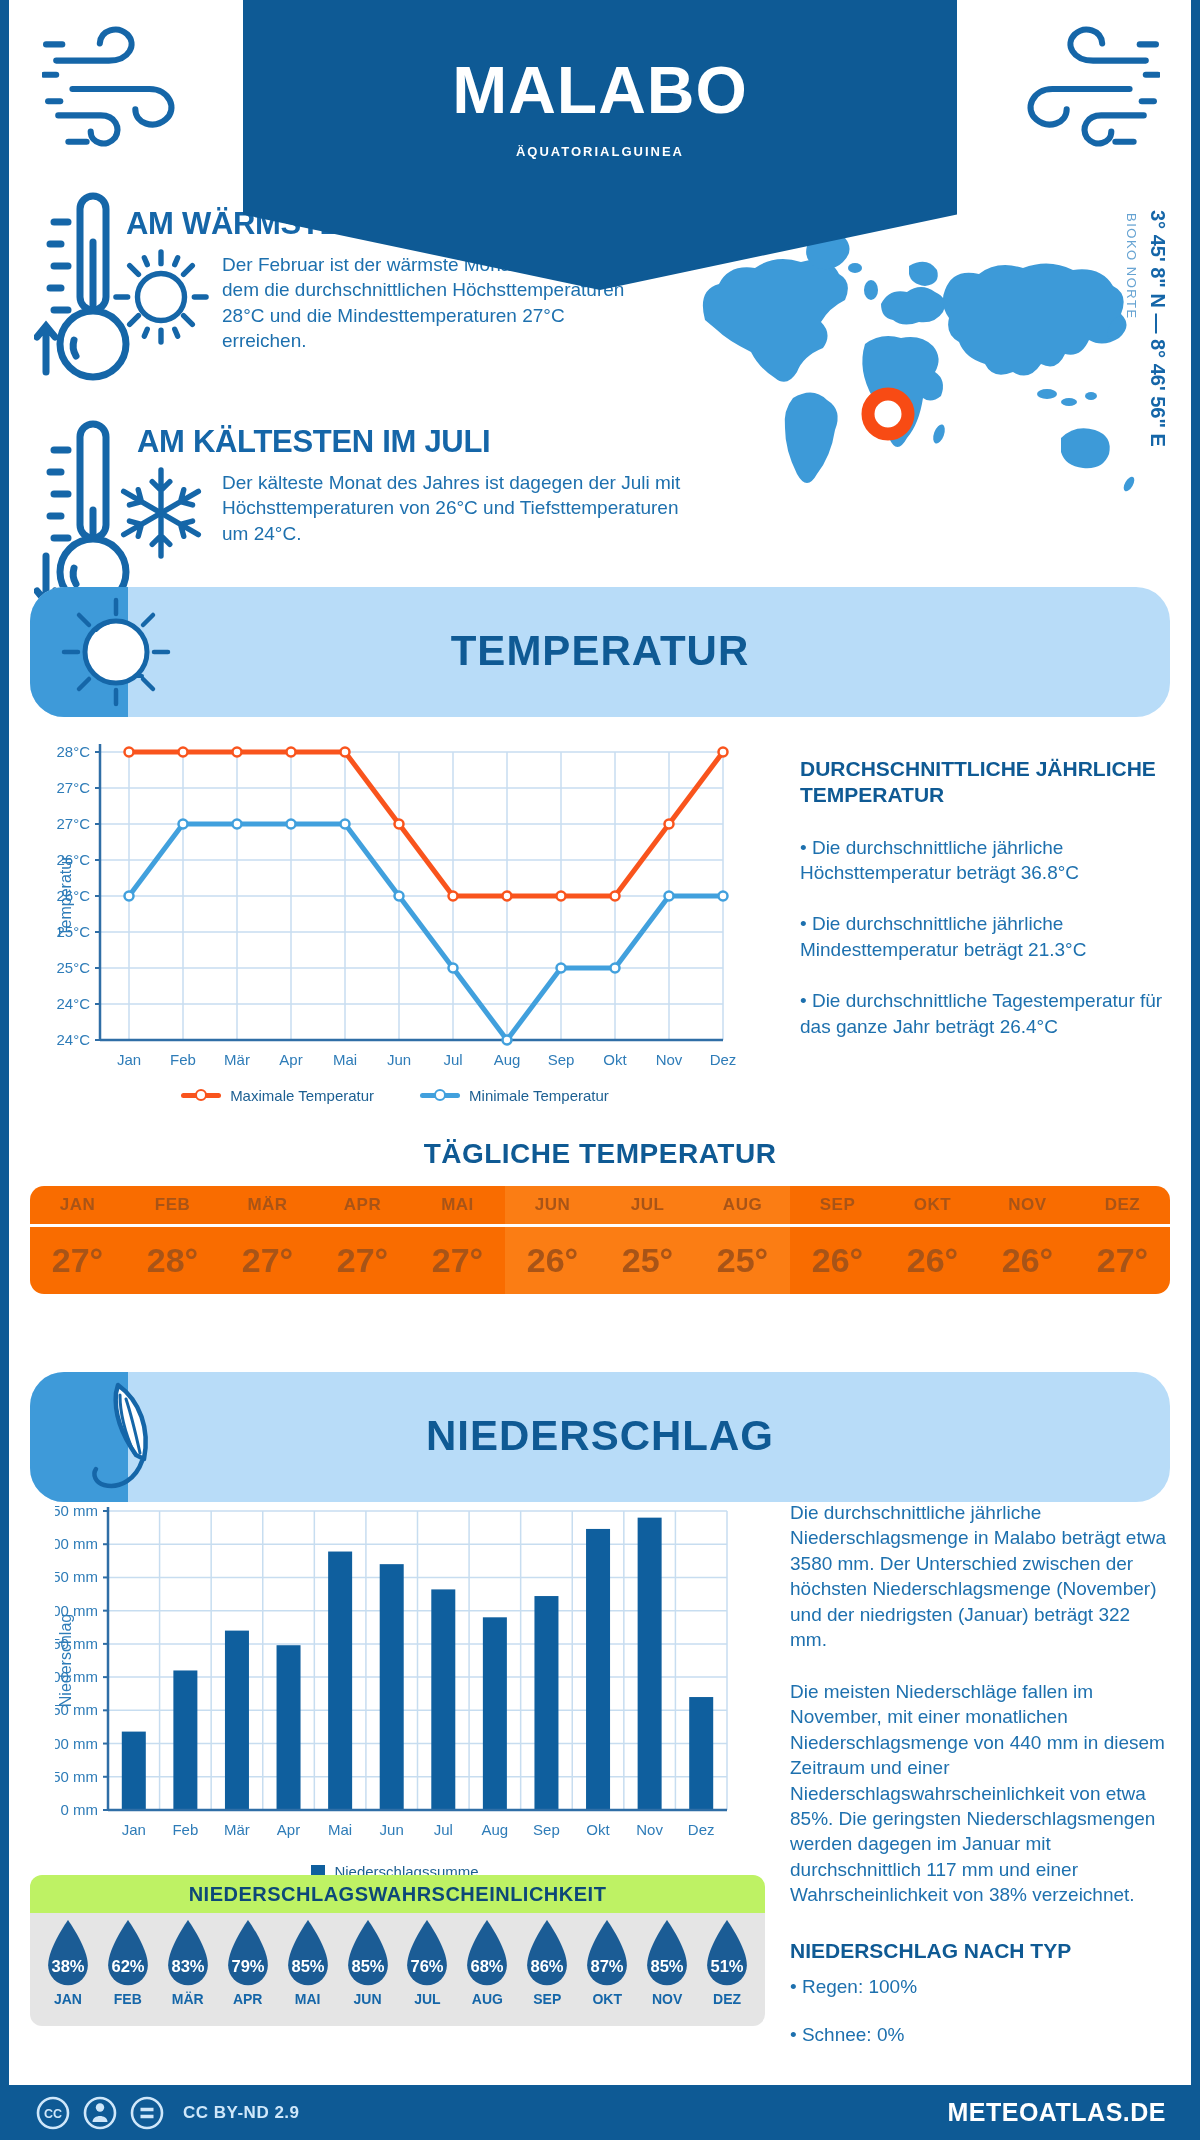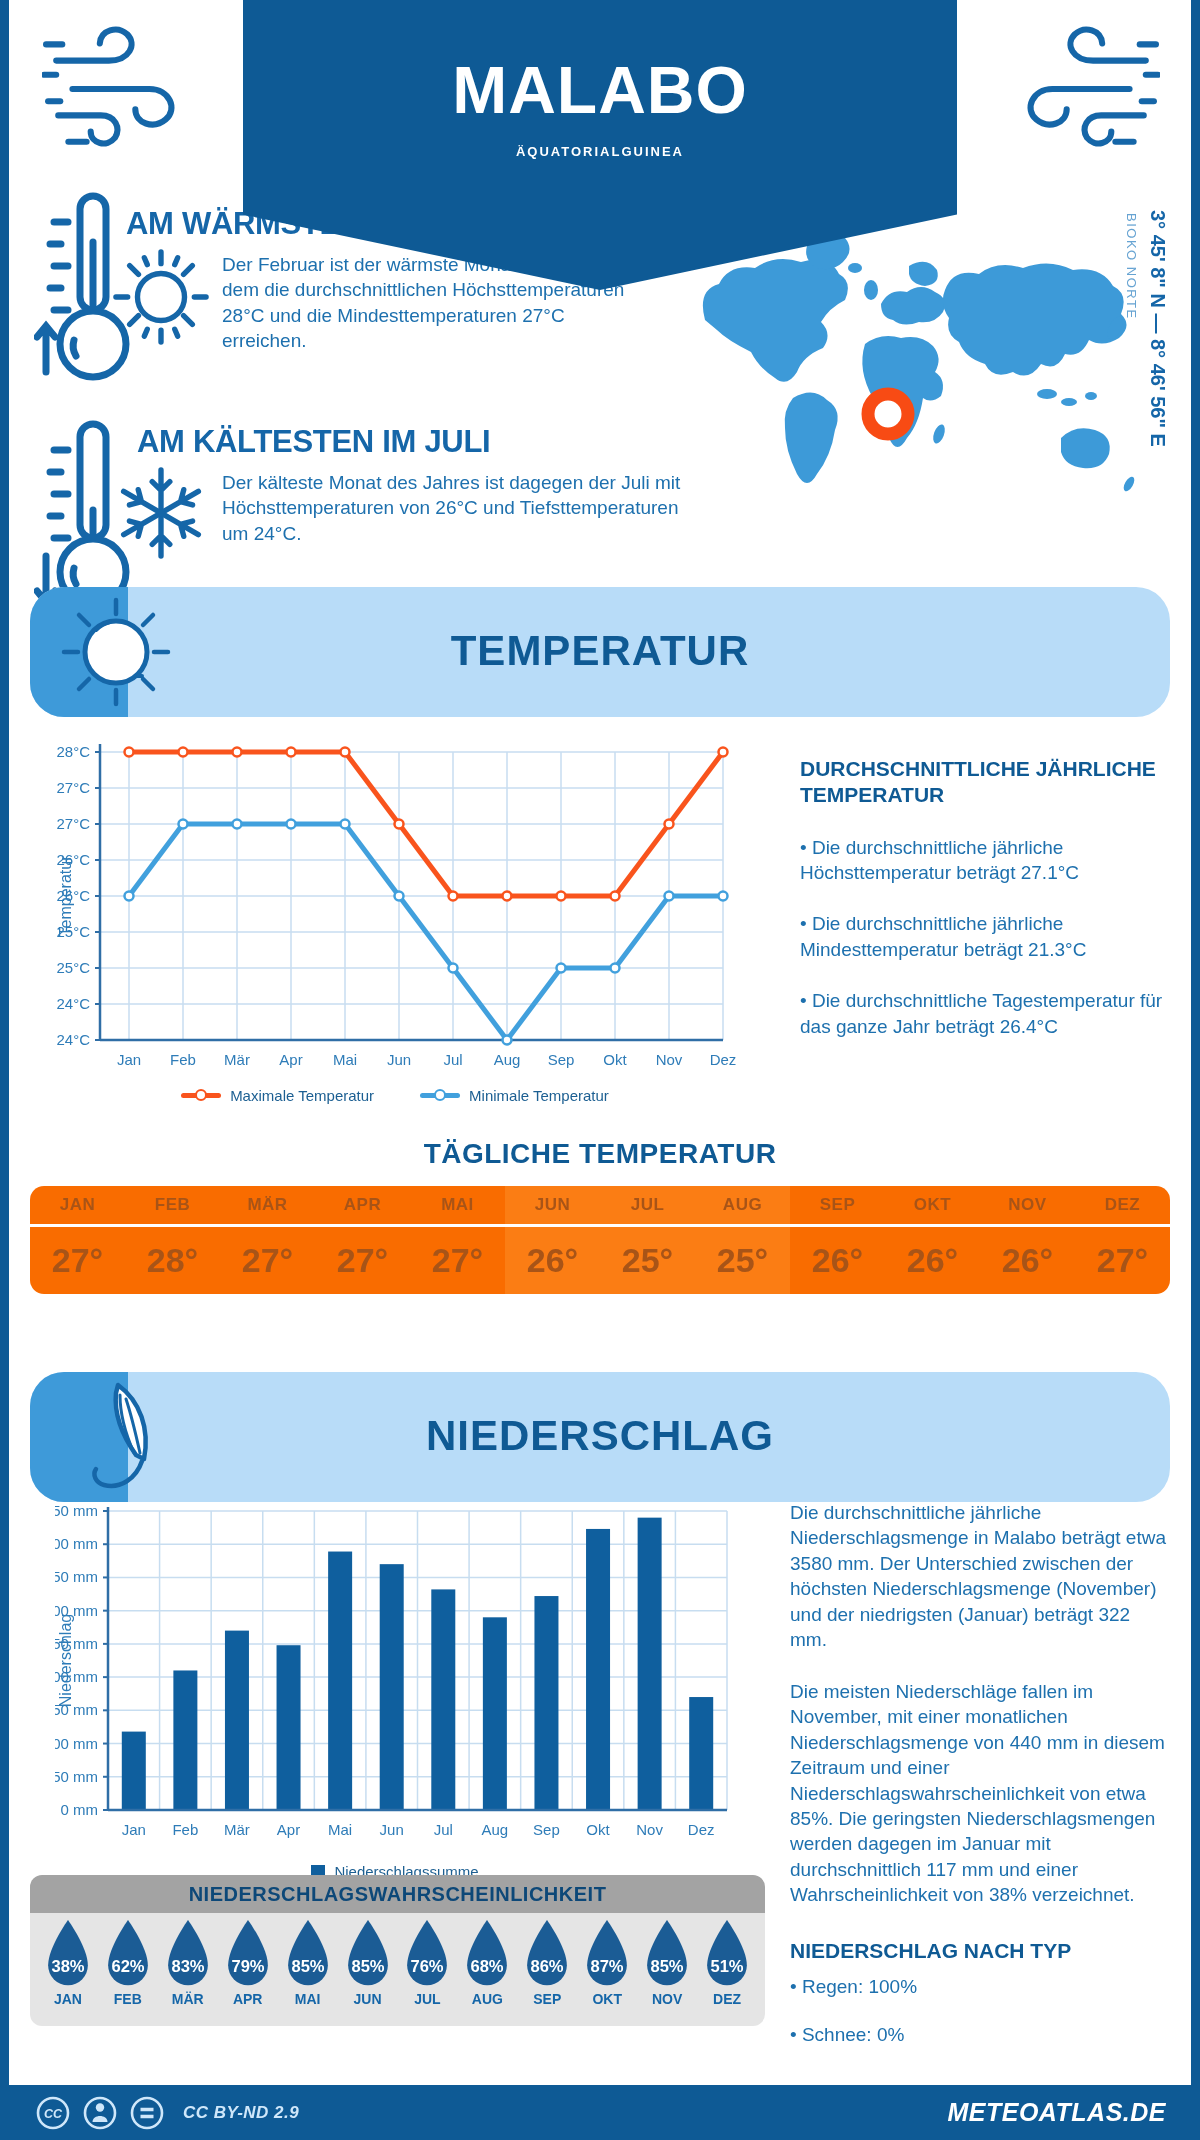--- a/index.html
+++ b/index.html
@@ -62,32 +62,32 @@
   .d-row{display:flex;}
   .d-row.m{height:38px;} .d-row.v{height:67px;}
   .d-cell{flex:1;display:flex;align-items:center;justify-content:center;}
   .d-cell.hl{background:#fb7d14;}
   .d-month{font-size:17px;font-weight:bold;color:#a85417;letter-spacing:0.5px;}
   .d-val{font-size:34px;font-weight:bold;color:#a85417;}
   .d-sep{height:3px;background:#ffffff;}
 
   
   .prob{position:absolute;left:30px;top:1875px;width:735px;height:145px;}
-  .prob-head{height:38px;background:#a3a3a3;border-radius:12px 12px 0 0;display:flex;
+  .prob-head{height:38px;background:#bef264;border-radius:12px 12px 0 0;display:flex;
              align-items:center;justify-content:center;font-size:20px;font-weight:bold;
              color:#0d4878;letter-spacing:0.5px;}
   .prob-body{height:107px;background:#e5e5e5;border-radius:0 0 12px 12px;display:flex;
              padding:6px 8px 0 8px;justify-content:flex-end;}
   .drop-cell{flex:1;display:flex;flex-direction:column;align-items:center;}
   .drop-cell svg{width:48px;height:70px;}
   .drop-month{margin-top:2px;font-size:14px;font-weight:bold;color:#1566a8;}
 
   
   .footer{position:absolute;left:0;right:0;top:2085px;height:55px;background:#0e5a95;
-          display:flex;align-items:center;padding:0 34px;box-sizing:border-box;z-index:6;font-style:italic;}
+          display:flex;align-items:center;padding:0 34px;box-sizing:border-box;z-index:6;}
   .cc-group{display:flex;align-items:center;gap:9px;}
   .cc-label{margin-left:8px;font-size:17px;font-weight:bold;color:#cfe7fa;letter-spacing:0.5px;}
   .brand{margin-left:auto;font-size:25px;font-weight:bold;color:#ffffff;letter-spacing:0.5px;}
 
   svg text{font-family:"Liberation Sans",sans-serif;}
 </style>
 </head>
 <body>
 
 <div id="page">
@@ -288,21 +288,21 @@
         </div>
         <div class="leg-item" style="color: rgb(65, 160, 221); justify-content: space-between;">
           <span class="sample-line"></span>
           <span class="leg-label">Minimale Temperatur</span>
         </div>
       </div>
   </div>
 
   <div style="position:absolute;left:800px;top:756px;width:368px">
     <div class="col-head">DURCHSCHNITTLICHE JÄHRLICHE TEMPERATUR</div>
-    <div class="col-p" style="margin-top:26px">• Die durchschnittliche jährliche Höchsttemperatur beträgt 27.1°C</div>
+    <div class="col-p" style="margin-top:26px">• Die durchschnittliche jährliche Höchsttemperatur beträgt 36.8°C</div>
     <div class="col-p" style="margin-top:26px">• Die durchschnittliche jährliche Mindesttemperatur beträgt 21.3°C</div>
     <div class="col-p" style="margin-top:26px">• Die durchschnittliche Tagestemperatur für das ganze Jahr beträgt 26.4°C</div>
   </div>
 
   <div class="daily-title">TÄGLICHE TEMPERATUR</div>
   <div class="daily">
     <div class="d-row m" id="daily-months">
         <div class="d-cell">
           <span class="d-month">JAN</span>
         </div>

